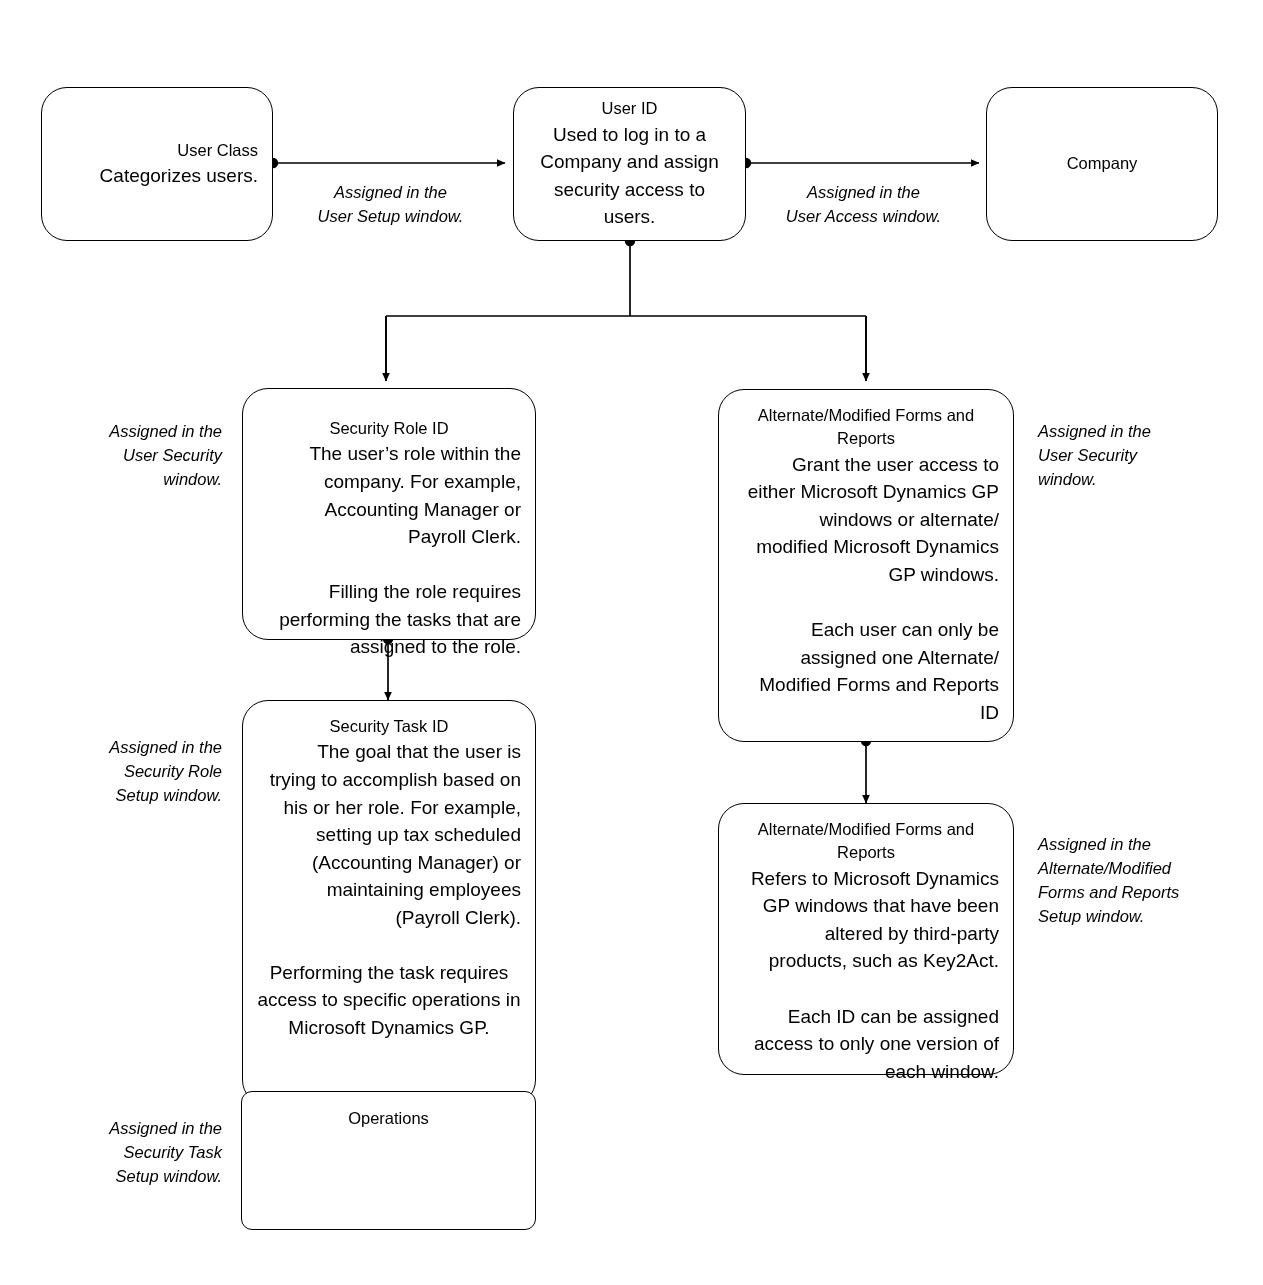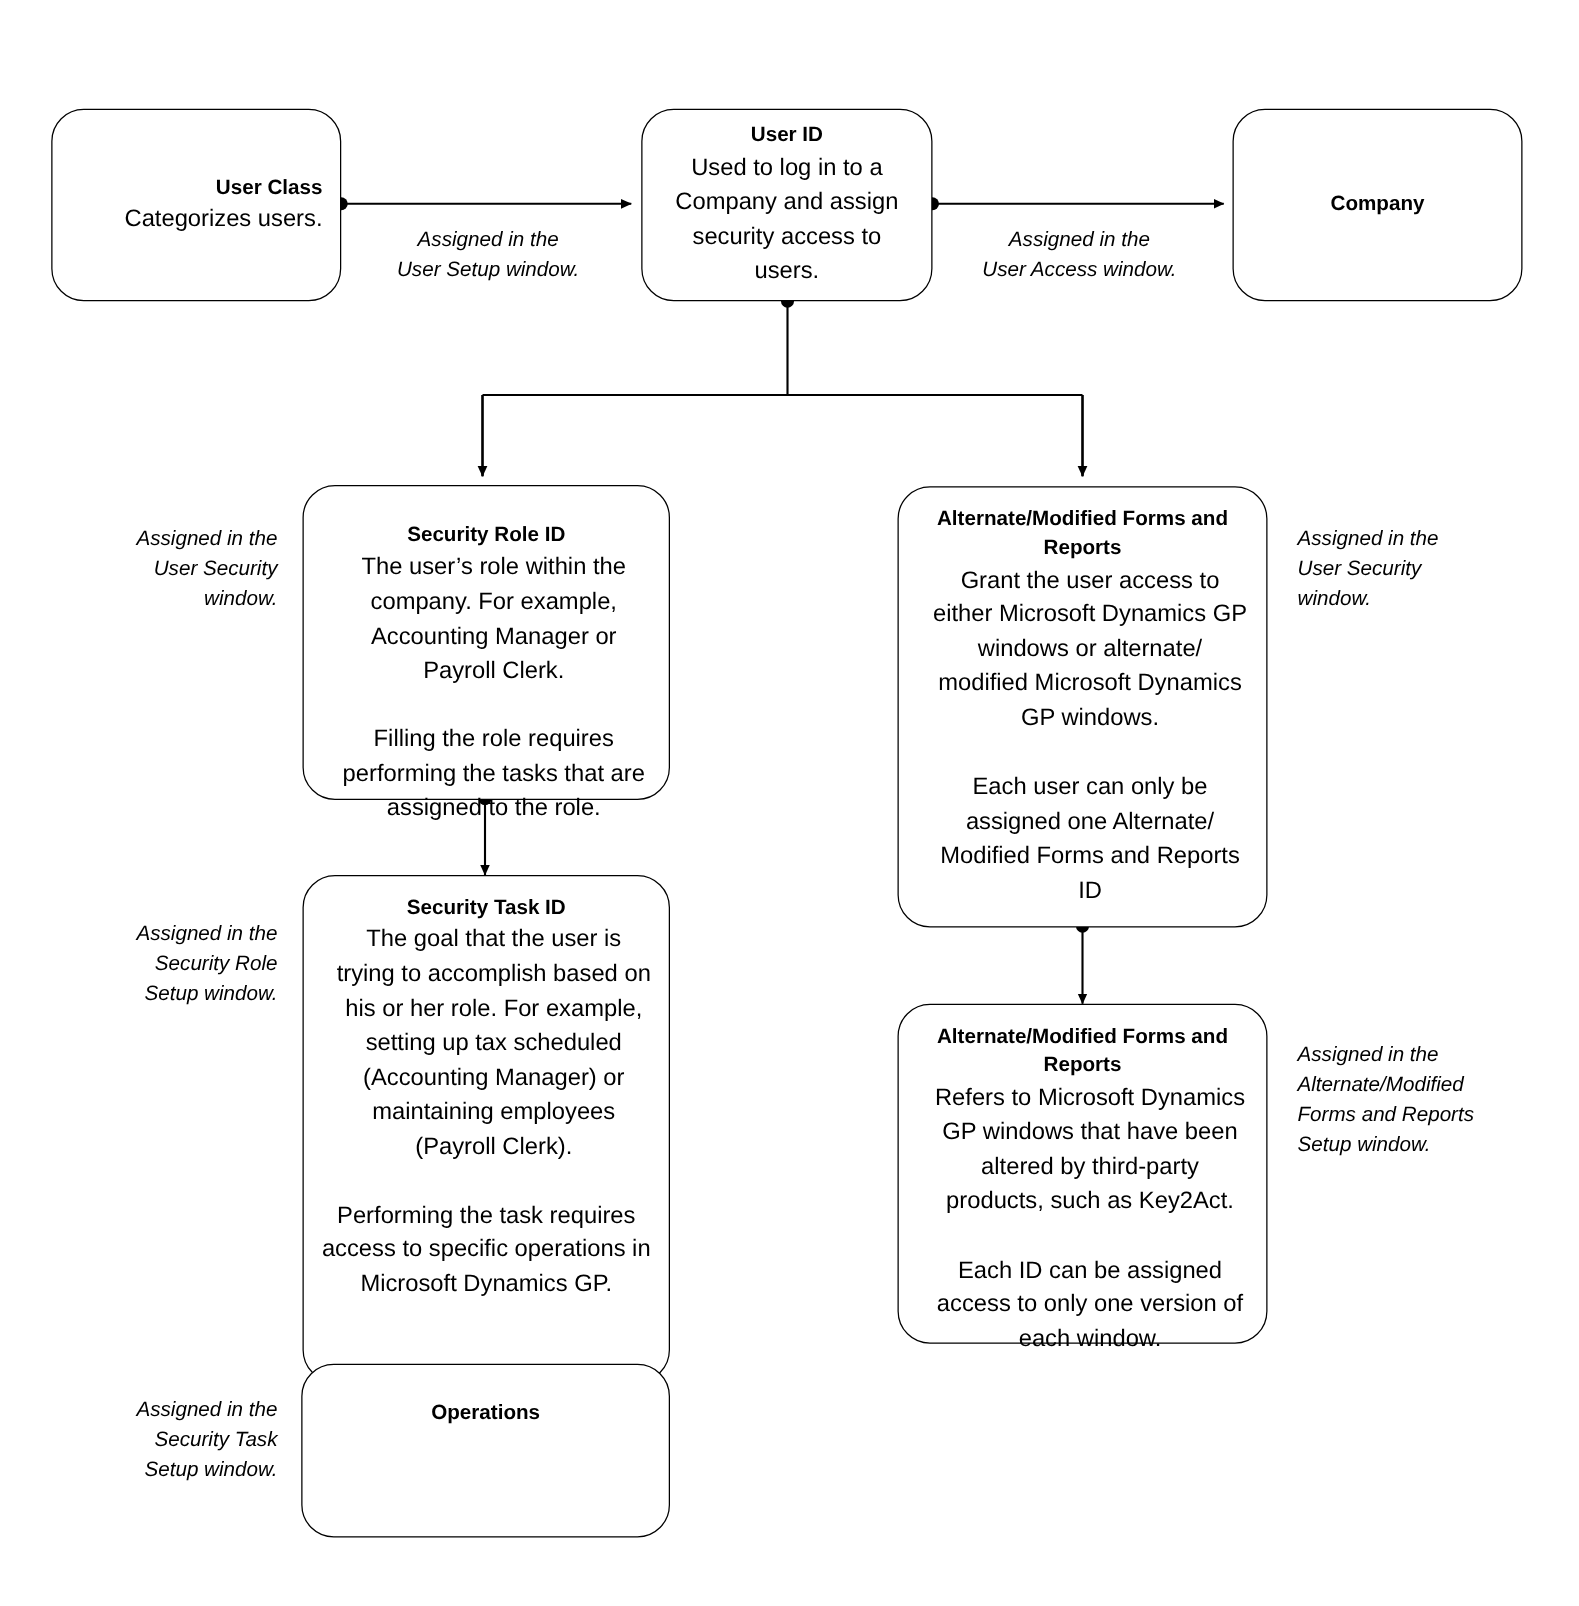--- a/index.html
+++ b/index.html
@@ -32,32 +32,32 @@
     box-sizing: border-box;
     border: 1.6px solid #000000;
     border-radius: 26px;
     background: #ffffff;
     display: flex;
     flex-direction: column;
     justify-content: center;
     padding: 6px 14px;
   }
   .node-title {
-    font-weight: bold;
+    font-weight: normal;
     font-size: 16.5px;
     line-height: 1.42;
     text-align: center;
     margin: 0;
   }
   .node-body {
     font-size: 19px;
     line-height: 1.45;
     margin: 0;
   }
-  .node-body.left { text-align: center; margin-left: 12px; }
+  .node-body.left { text-align: right; margin-left: 12px; }
   .node-body.center { text-align: center; }
   .node-body.gap { margin-top: 1.45em; }
   .edge-label {
     position: absolute;
     font-style: italic;
     font-size: 16.5px;
     line-height: 1.45;
     white-space: pre-line;
   }
   .edge-label.align-left   { text-align: left; }
@@ -140,21 +140,21 @@
     <div class="node-body left">The goal that the user is trying to accomplish based on his or her role. For example, setting up tax scheduled (Accounting Manager) or maintaining employees (Payroll Clerk).</div>
     <div class="node-body center gap">Performing the task requires access to specific operations in Microsoft Dynamics GP.</div>
   </div>
 
   <div class="node" style="left:718px; top:803px; width:296px; height:272px; justify-content:flex-start; padding-top:14px;">
     <div class="node-title">Alternate/Modified Forms and Reports</div>
     <div class="node-body left">Refers to Microsoft Dynamics GP windows that have been altered by third-party products, such as Key2Act.</div>
     <div class="node-body left gap">Each ID can be assigned access to only one version of each window.</div>
   </div>
 
-  <div class="node" style="left:241px; top:1091px; width:295px; height:139px; justify-content:flex-start; padding-top:27px;">
+  <div class="node" style="left:241px; top:1091px; width:295px; height:139px; justify-content:flex-start; padding-top:15px;border-radius:11px;">
     <div class="node-title">Operations</div>
   </div>
 
   <div class="edge-label align-center" style="left:296px; top:181px; width:189px;">Assigned in the
 User Setup window.</div>
 
   <div class="edge-label align-center" style="left:769px; top:181px; width:189px;">Assigned in the
 User Access window.</div>
 
   <div class="edge-label align-right" style="left:56px; top:420px; width:166px;">Assigned in the

